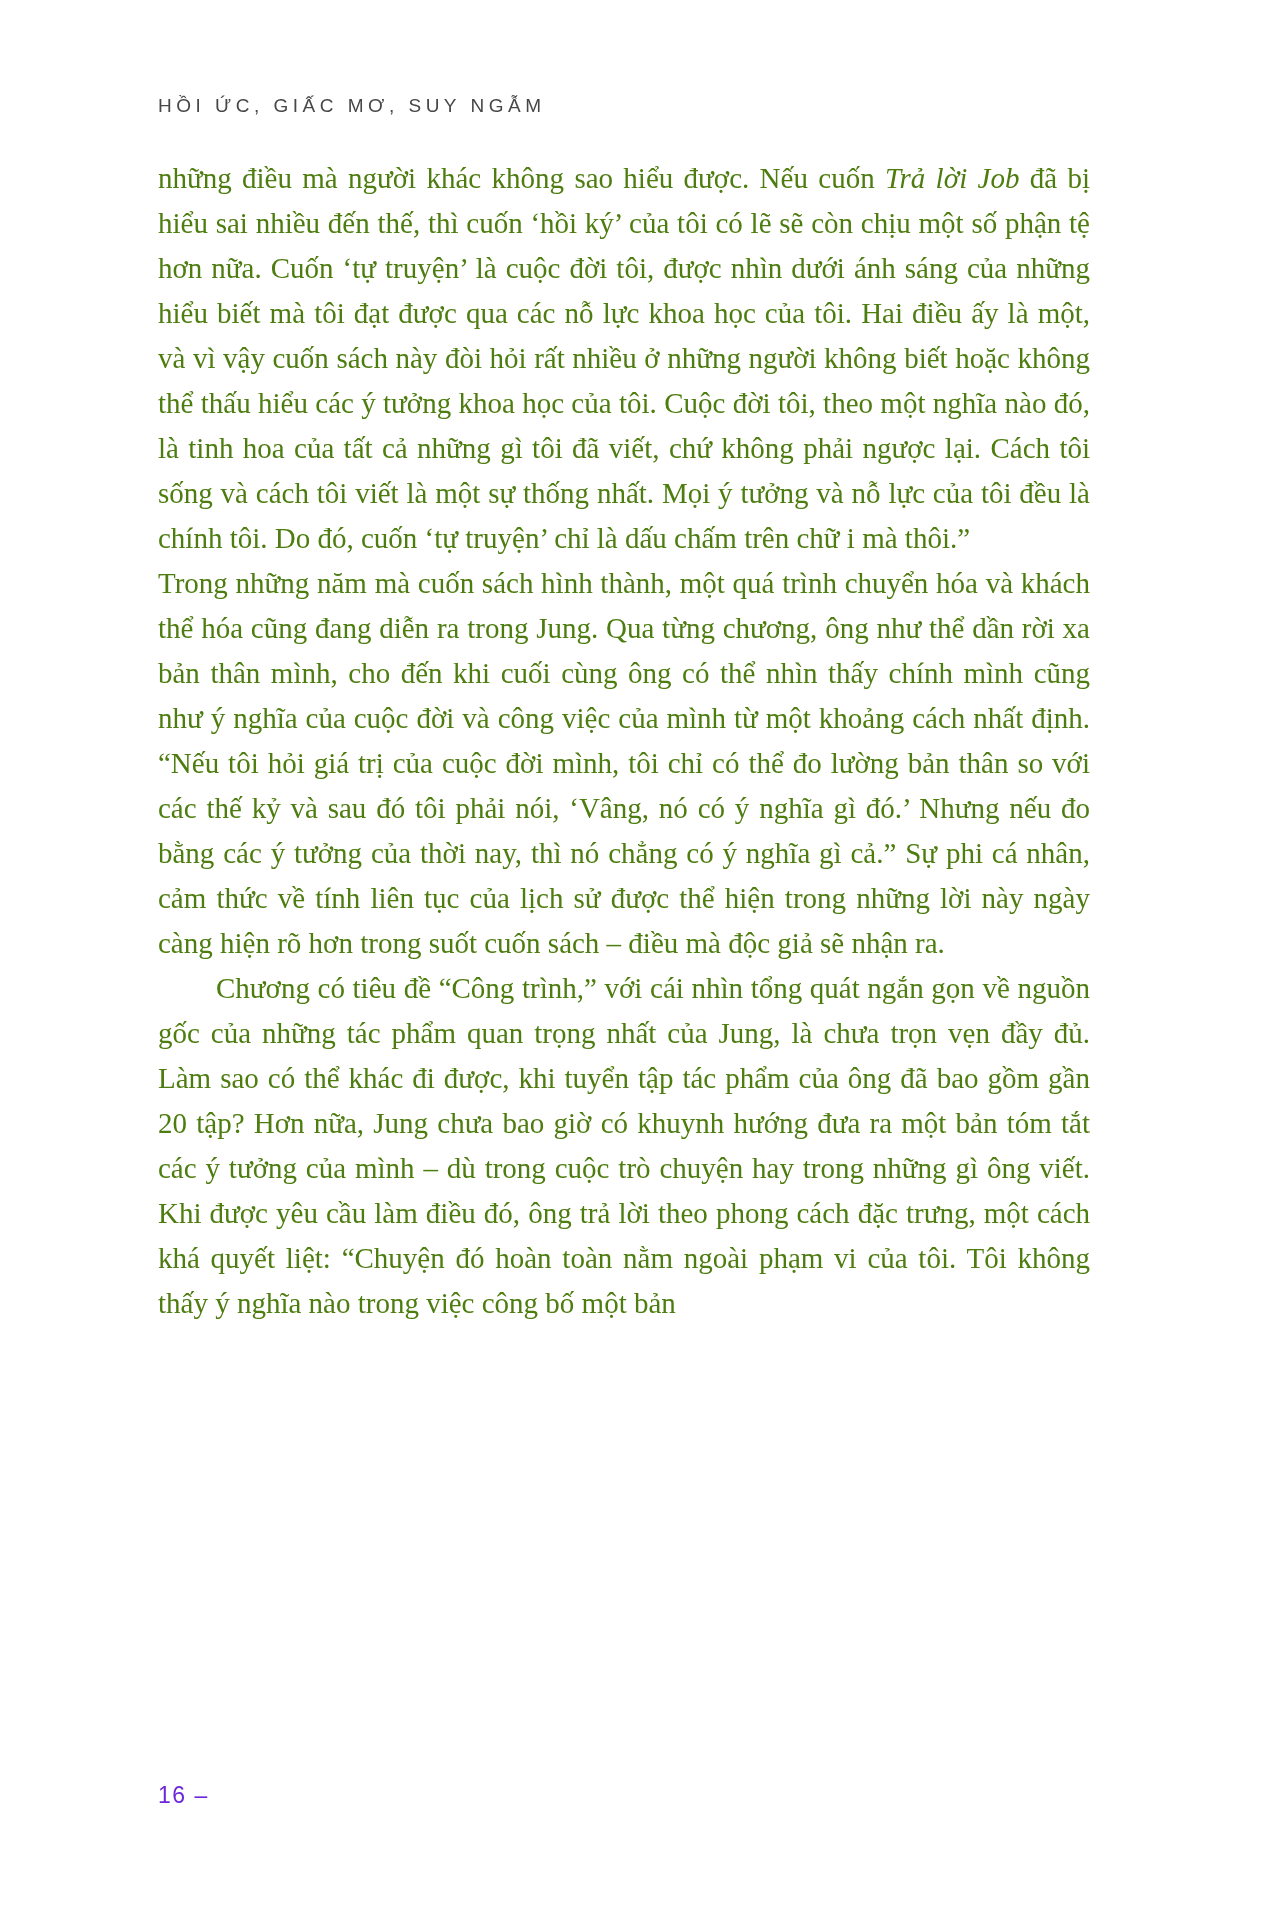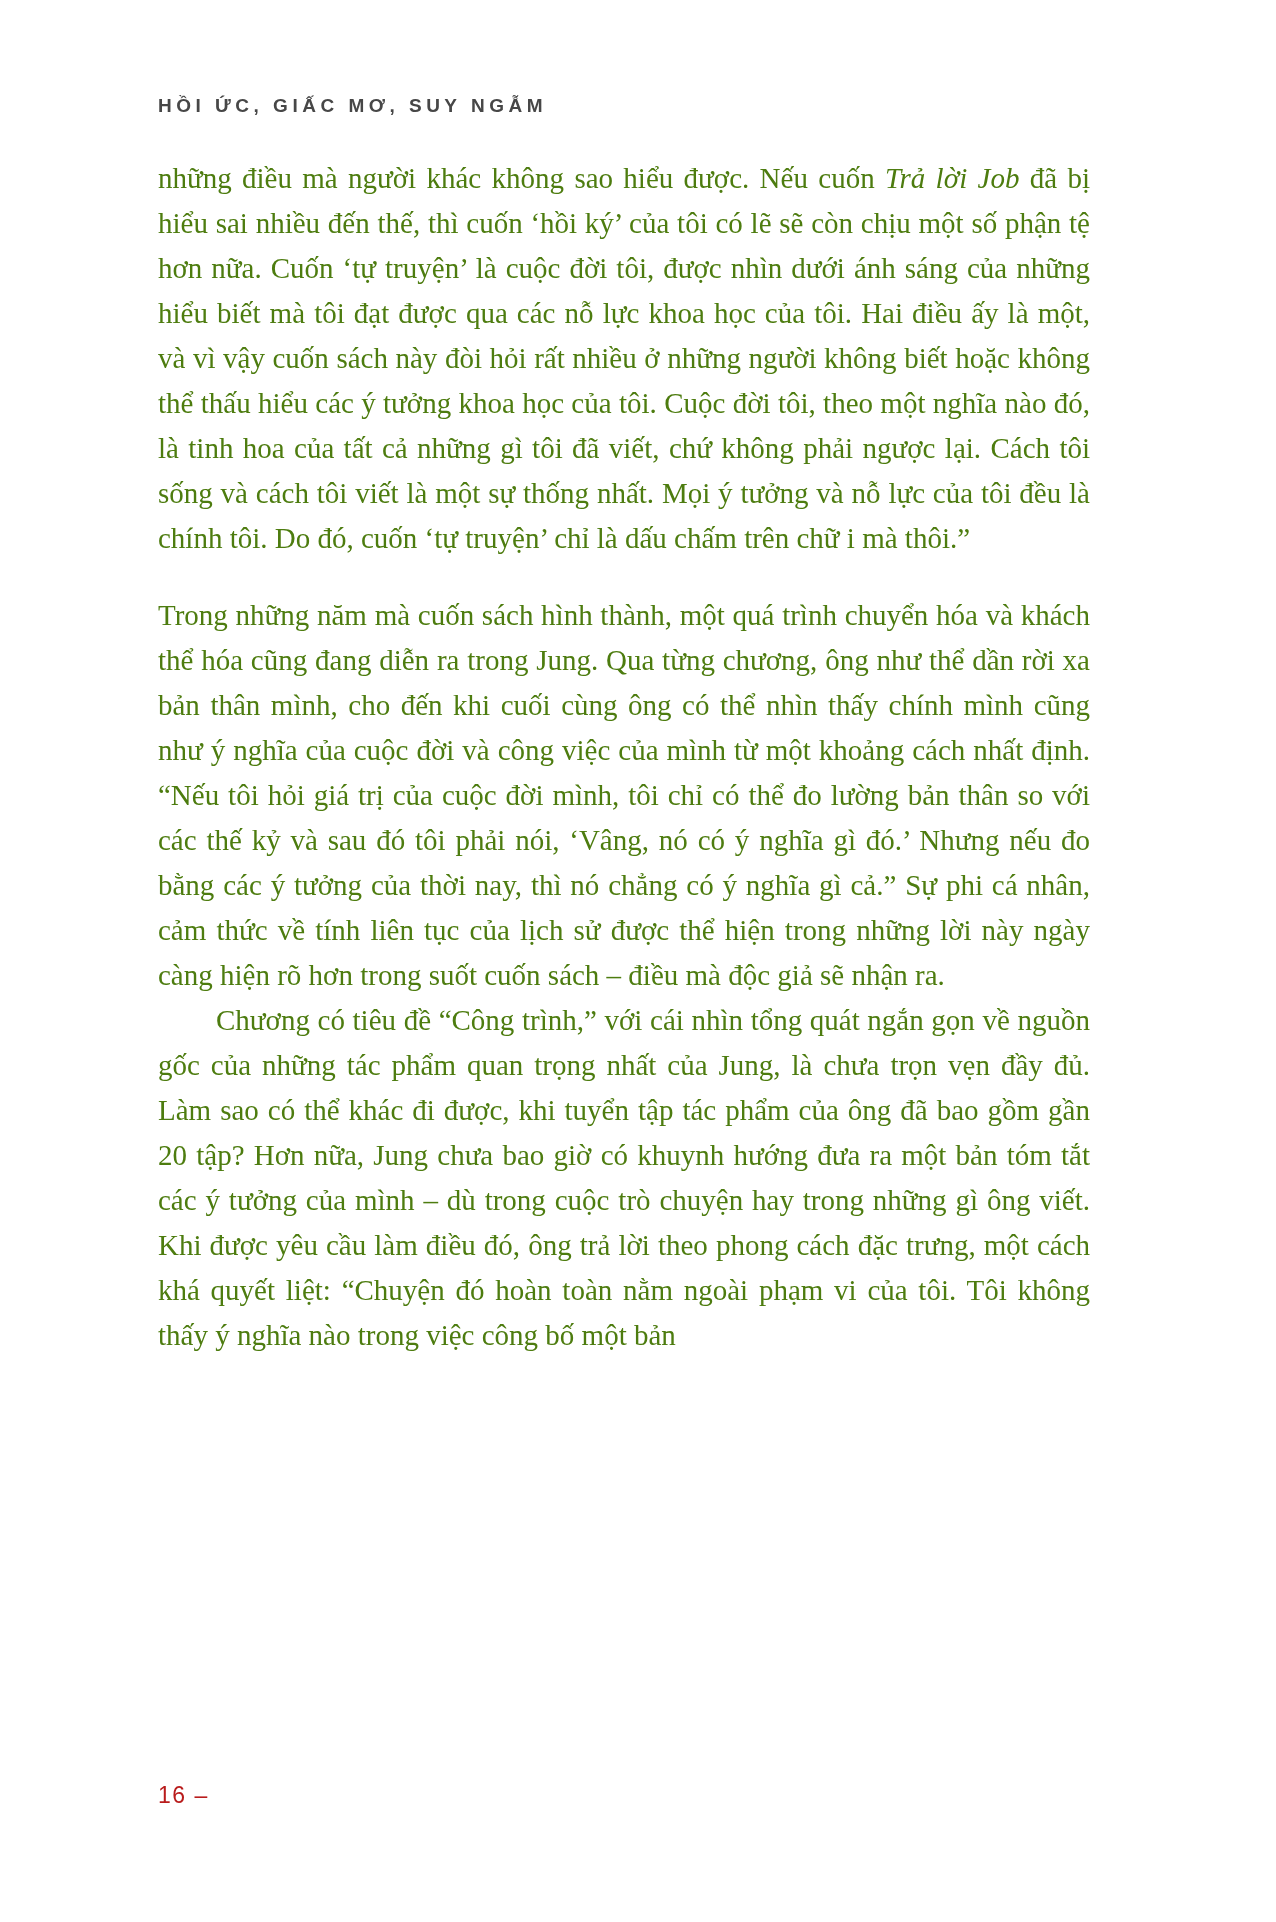--- a/index.html
+++ b/index.html
@@ -19,54 +19,53 @@
       inset: 0;
       background: #ffffff;
       overflow: hidden;
     }
     .running-head {
       position: absolute;
       left: 158px;
       top: 95px;
       font-family: "Liberation Sans", sans-serif;
       font-size: 19px;
-      font-weight: 700;
+      font-weight: 400;
       letter-spacing: 4.5px;
       color: #474747;
       white-space: nowrap;
     }
     .text-block {
       position: absolute;
       left: 158px;
       top: 156px;
       width: 932px;
       font-size: 29px;
       line-height: 45px;
       color: #4d7c0f;
       text-align: justify;
     }
     .para {
       margin: 0;
     }
     .para.spaced {
-      margin-top: 32px;
     }
     .para.indent {
       text-indent: 58px;
     }
     .run.italic {
       font-style: italic;
     }
     .page-number {
       position: absolute;
       left: 158px;
       top: 1782px;
       font-family: "Liberation Sans", sans-serif;
       font-size: 23px;
-      color: #b91c1c;
+      color: #6d28d9;
       letter-spacing: 1.5px;
     }
   </style>
 </head>
 <body>
 
 <div class="page">
   <div class="running-head">HỒI ỨC, GIẤC MƠ, SUY NGẪM</div>
 
   <main class="text-block" id="body-text">

